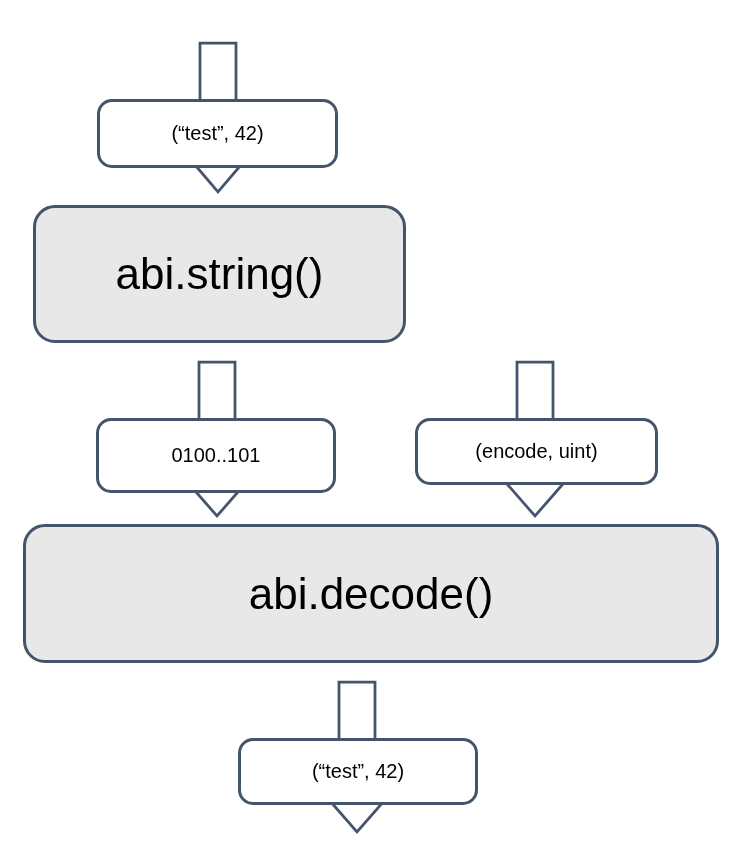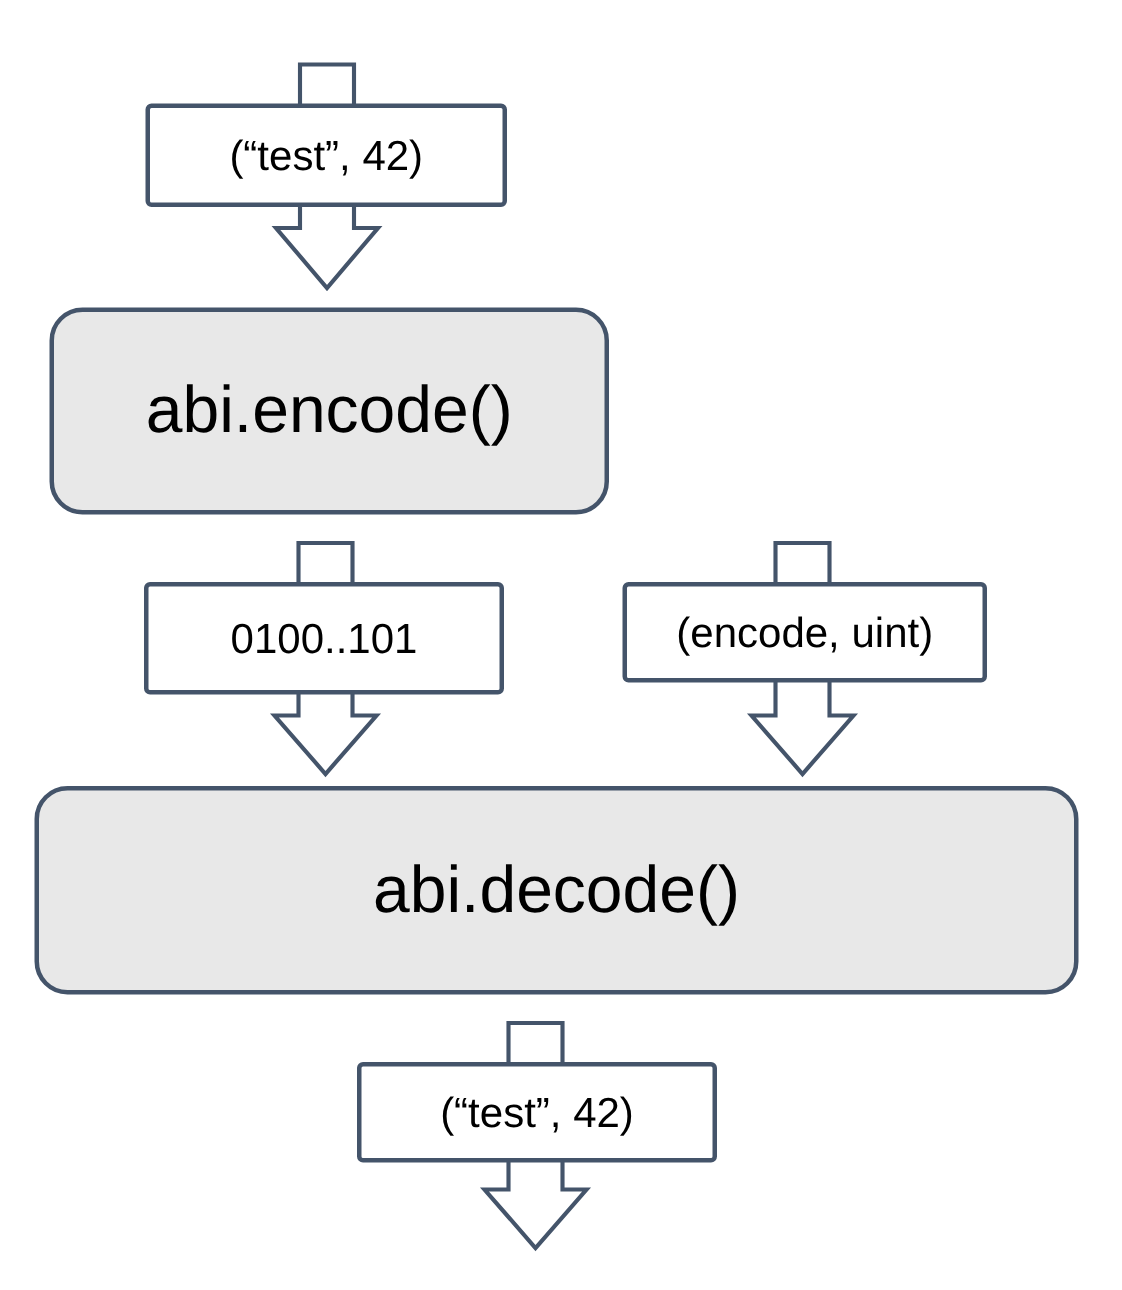--- a/index.html
+++ b/index.html
@@ -39,22 +39,23 @@
     display: flex;
     align-items: center;
     justify-content: center;
     box-sizing: border-box;
     border: 3px solid var(--stroke);
     background: var(--data-fill);
     color: var(--text);
     white-space: nowrap;
   }
   .data-node {
-    border-radius: 4px;
-    font-size: 28px;
+    border-radius: 15px;
+    font-size: 20px;
+    margin-top: 30px;
   }
   .process-node {
     border-radius: 22px;
     font-size: 44px;
     background: var(--process-fill);
   }
   #n-input  { left: 97px;  top: 69px;  width: 241px; height: 69px; }
   #n-encode { left: 33px;  top: 205px; width: 373px; height: 138px; }
   #n-bytes  { left: 96px;  top: 388px; width: 240px; height: 75px; }
   #n-types  { left: 415px; top: 388px; width: 243px; height: 67px; }
@@ -68,21 +69,21 @@
 
   <svg class="arrow-layer" viewBox="0 0 748 860" xmlns="http://www.w3.org/2000/svg">
     <path d="M 200,43 L 236,43 L 236,152 L 252,152 L 218,192 L 184,152 L 200,152 Z"></path>
     <path d="M 199,362 L 235,362 L 235,477 L 251,477 L 217,516 L 183,477 L 199,477 Z"></path>
     <path d="M 517,362 L 553,362 L 553,477 L 569,477 L 535,516 L 501,477 L 517,477 Z"></path>
     <path d="M 339,682 L 375,682 L 375,793 L 391,793 L 357,832 L 323,793 L 339,793 Z"></path>
   </svg>
 
   <div class="node data-node" id="n-input">(“test”, 42)</div>
 
-  <div class="node process-node" id="n-encode">abi.encode()</div>
+  <div class="node process-node" id="n-encode">abi.string()</div>
 
   <div class="node data-node" id="n-bytes">0100..101</div>
 
   <div class="node data-node" id="n-types">(encode, uint)</div>
 
   <div class="node process-node" id="n-decode">abi.decode()</div>
 
   <div class="node data-node" id="n-output">(“test”, 42)</div>
 
 </div>

